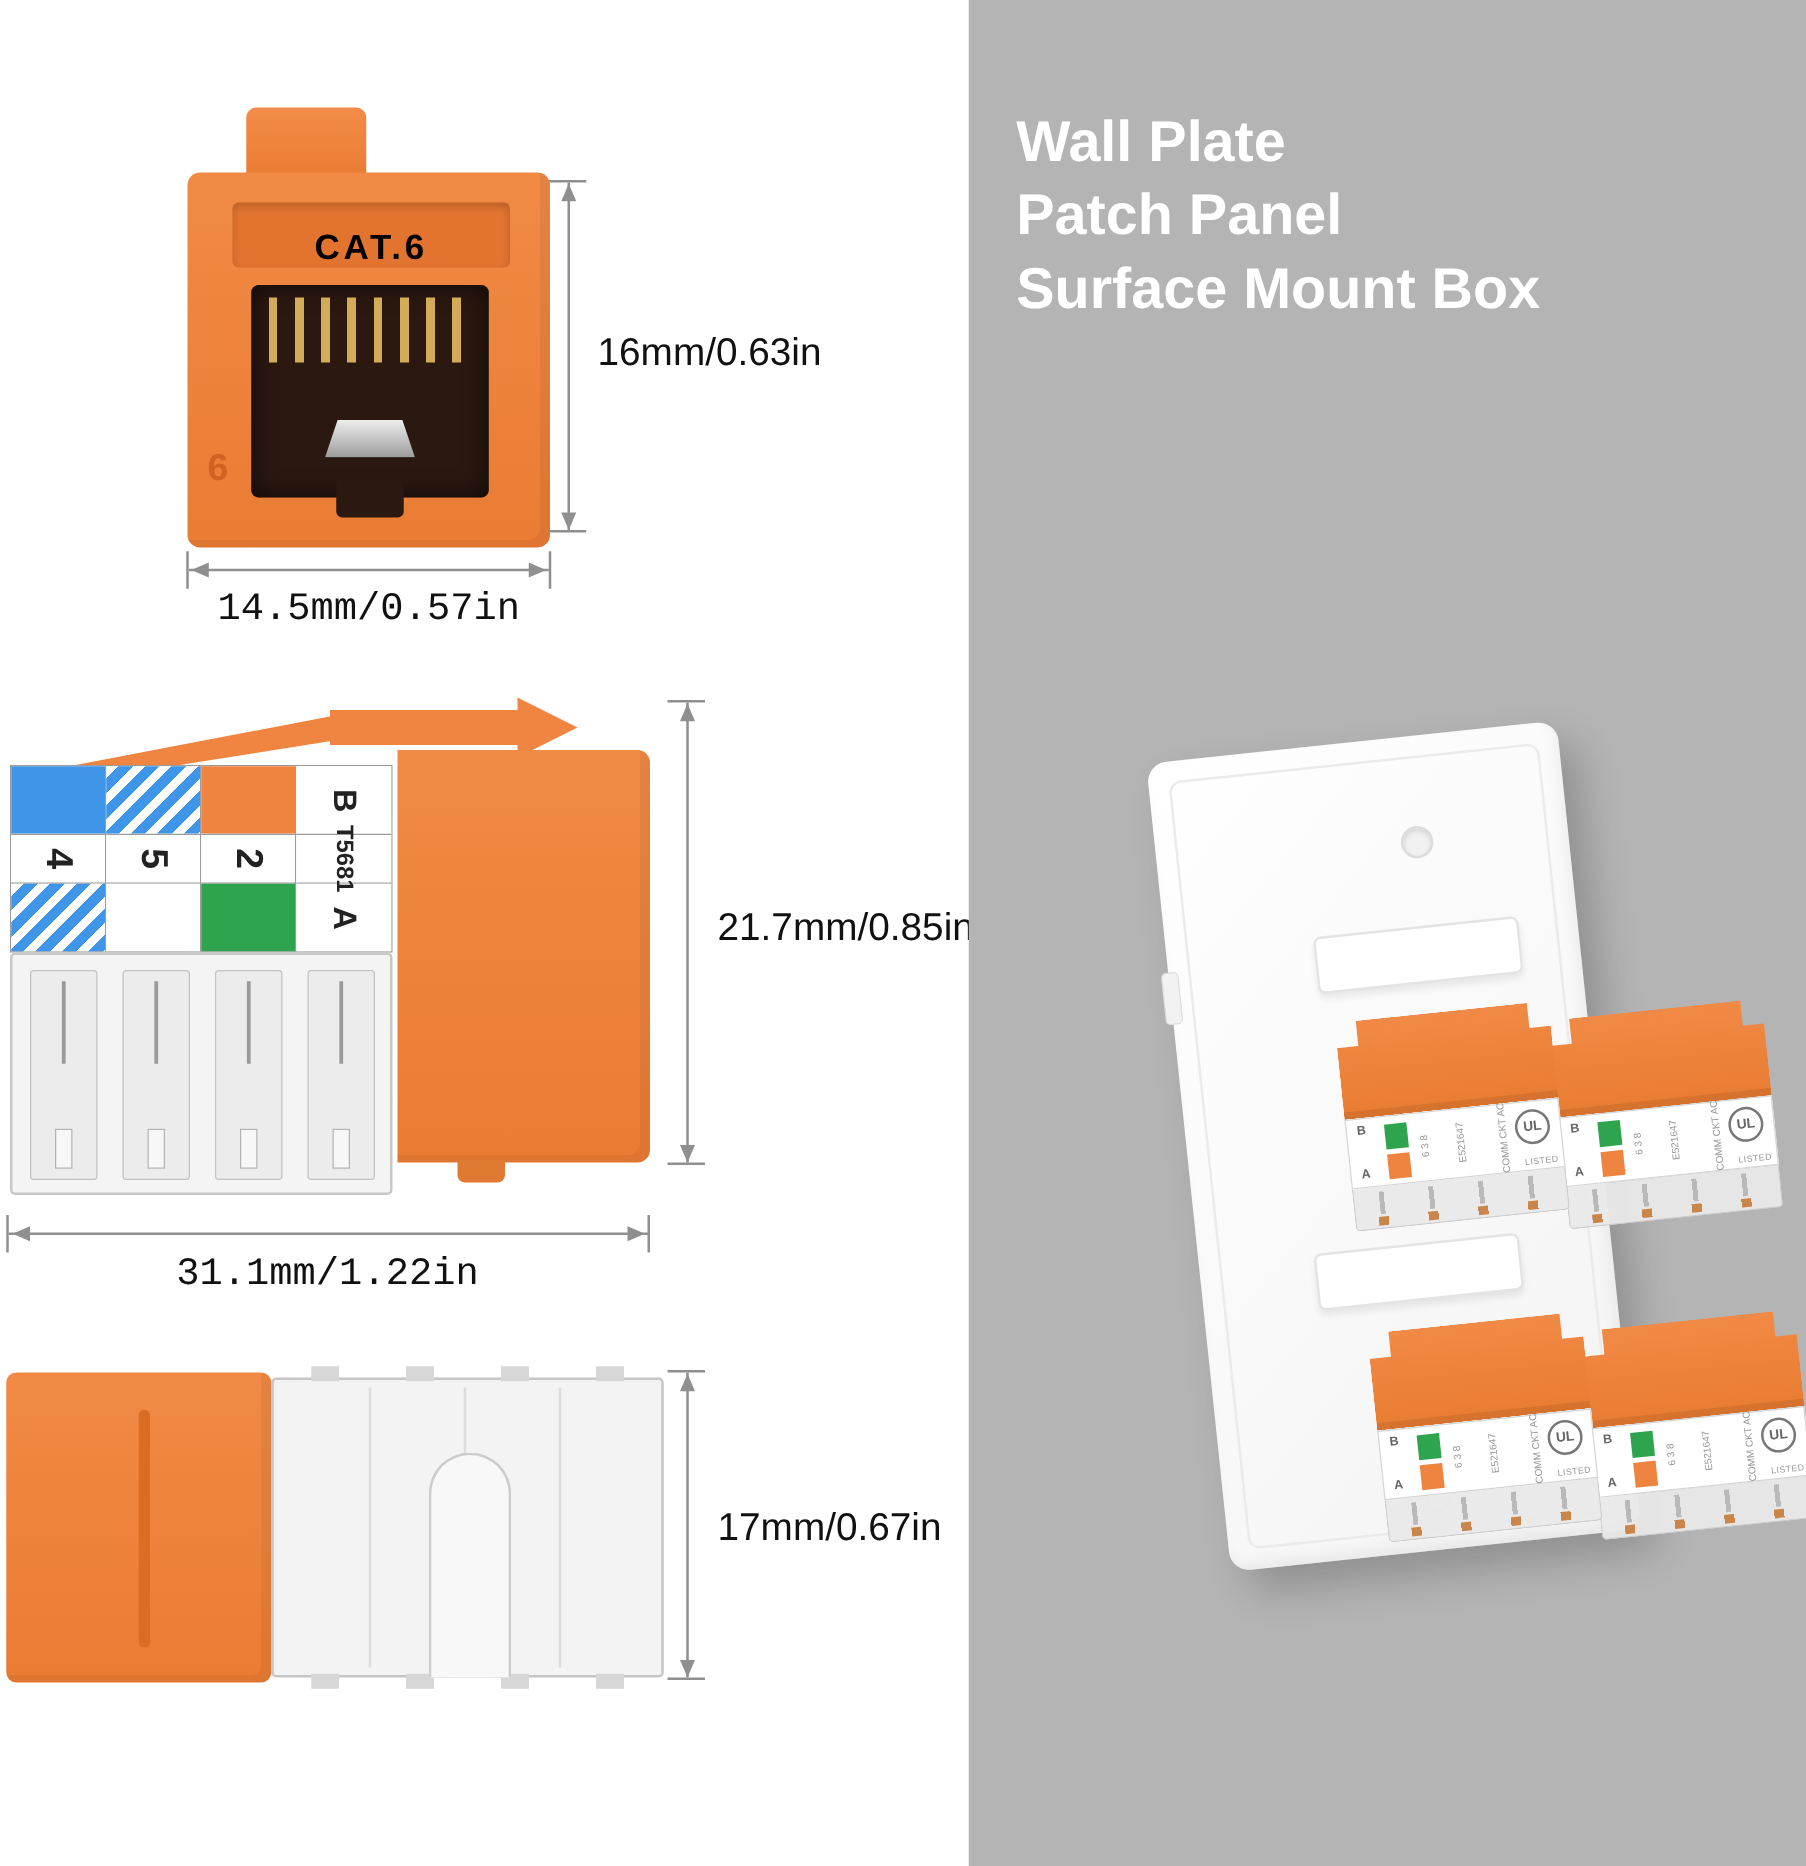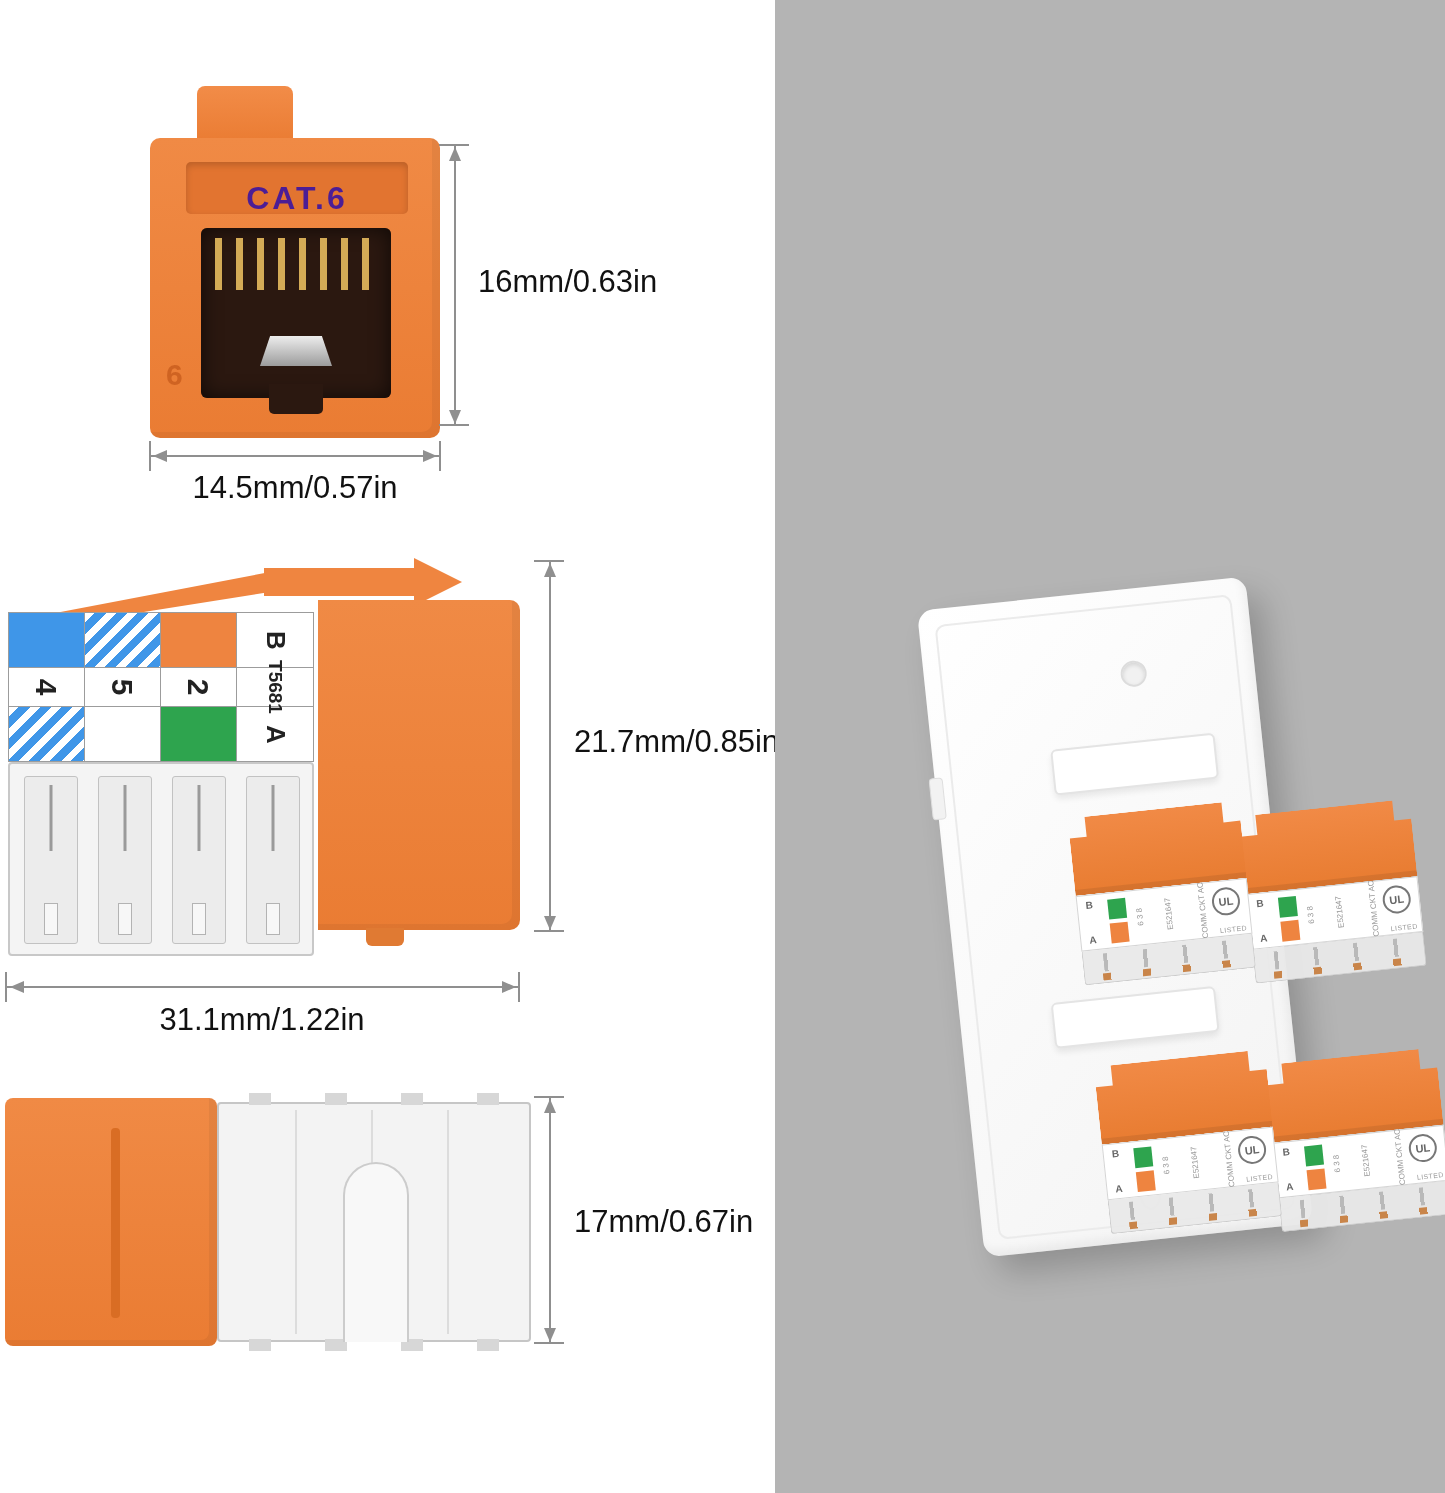--- a/index.html
+++ b/index.html
@@ -11,27 +11,27 @@
   .vline{position:absolute;width:2px;background:#8f8f8f;}
   .hline{position:absolute;height:2px;background:#8f8f8f;}
   .hcap{position:absolute;width:30px;height:2px;background:#8f8f8f;}
   .vcap{position:absolute;width:2px;height:30px;background:#8f8f8f;}
   .arr{position:absolute;width:0;height:0;}
   .arr.up{border-left:6px solid transparent;border-right:6px solid transparent;border-bottom:14px solid #8f8f8f;}
   .arr.down{border-left:6px solid transparent;border-right:6px solid transparent;border-top:14px solid #8f8f8f;}
   .arr.left{border-top:6px solid transparent;border-bottom:6px solid transparent;border-right:14px solid #8f8f8f;}
   .arr.right{border-top:6px solid transparent;border-bottom:6px solid transparent;border-left:14px solid #8f8f8f;}
   .dim-label{position:absolute;font-size:31px;color:#111;white-space:nowrap;}
-  .dim-label.center{transform:translateX(-50%);}
+  .dim-label.center{transform:translateX(-50%);font-family:Liberation Mono, monospace;}
 
   
   .tab{background:linear-gradient(180deg,#f28c48,#ea7c33);border-radius:8px 8px 0 0;box-shadow:inset 0 -4px 0 rgba(0,0,0,.06);}
   .body-orange{background:linear-gradient(180deg,#f08a45,#ea7c33);box-shadow:inset -8px -6px 0 rgba(0,0,0,.05);}
   .emboss{background:#e27430;border-radius:5px;box-shadow:inset 0 3px 7px rgba(0,0,0,.18);display:flex;align-items:center;justify-content:center;}
-  .emboss-text{font-size:32px;font-weight:bold;color:#4c1d95;letter-spacing:3px;margin-top:20px;}
+  .emboss-text{font-size:28px;font-weight:bold;color:#000000;letter-spacing:3px;margin-top:20px;}
   .port{background:#2b1810;border-radius:6px;box-shadow:inset 0 0 20px rgba(0,0,0,.65);}
   .pins{position:absolute;left:14px;top:10px;width:162px;height:52px;
         background:repeating-linear-gradient(90deg,#d4ab56 0 7px,rgba(0,0,0,0) 7px 21px);}
   .shutter{position:absolute;left:50%;top:108px;transform:translateX(-50%);width:72px;height:30px;
            background:linear-gradient(180deg,#ededed,#9c9c9c);clip-path:polygon(14% 0,86% 0,100% 100%,0 100%);}
   .latch{position:absolute;left:50%;bottom:-16px;transform:translateX(-50%);width:54px;height:30px;background:#2b1810;border-radius:0 0 5px 5px;}
   .corner-digit{font-size:30px;font-weight:bold;color:#cf6322;}
 
   
   .wire-label{border:1px solid #9c9c9c;background:#fff;}
@@ -219,20 +219,25 @@
 
     <div class="vline" style="left:549px;top:1098px;height:244px;"></div>
     <div class="hcap" style="left:534px;top:1096px;"></div>
     <div class="hcap" style="left:534px;top:1342px;"></div>
     <div class="arr up" style="left:544px;top:1099px;"></div>
     <div class="arr down" style="left:544px;top:1328px;"></div>
     <div class="dim-label" style="left:574px;top:1204px;">17mm/0.67in</div>
   </div>
 
   <div class="panel">
+    <div class="heading">
+      <div>Wall Plate</div>
+      <div>Patch Panel</div>
+      <div>Surface Mount Box</div>
+    </div>
 
     <div class="plate">
       <div class="plate-inner"></div>
       <div class="screw"></div>
       <div class="side-flange"></div>
       <div class="rail" style="left:118px;top:152px;"></div>
       <div class="rail" style="left:92px;top:404px;"></div>
       <div class="oval"></div>
 
       <div class="jack" style="left:128px;top:222px;z-index:3;">

